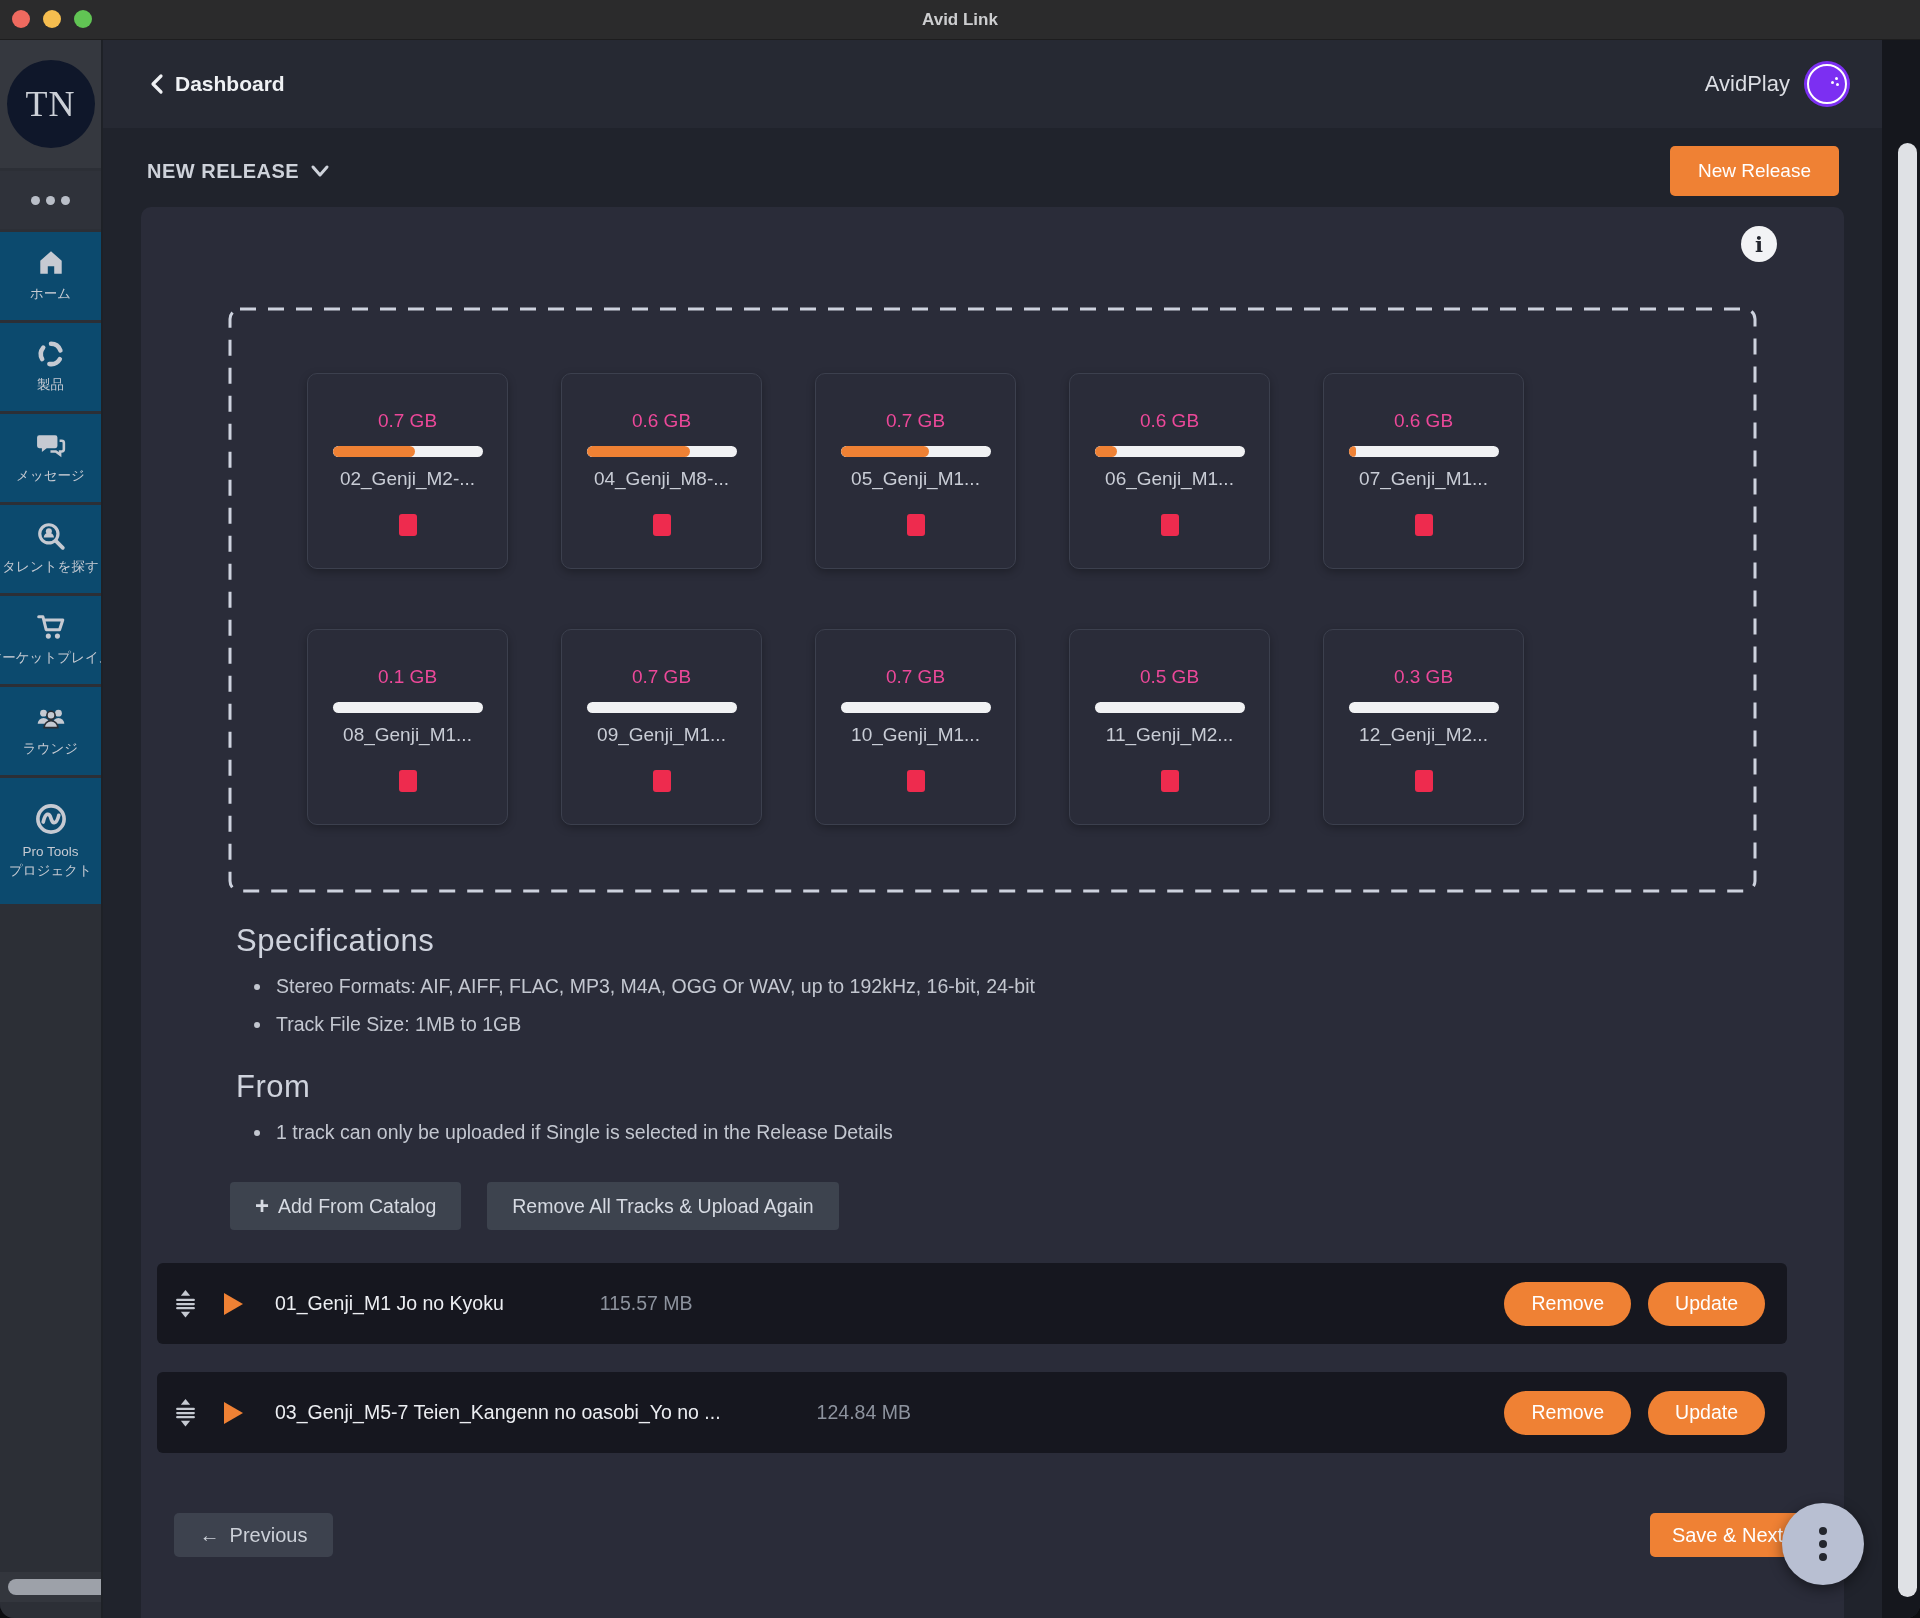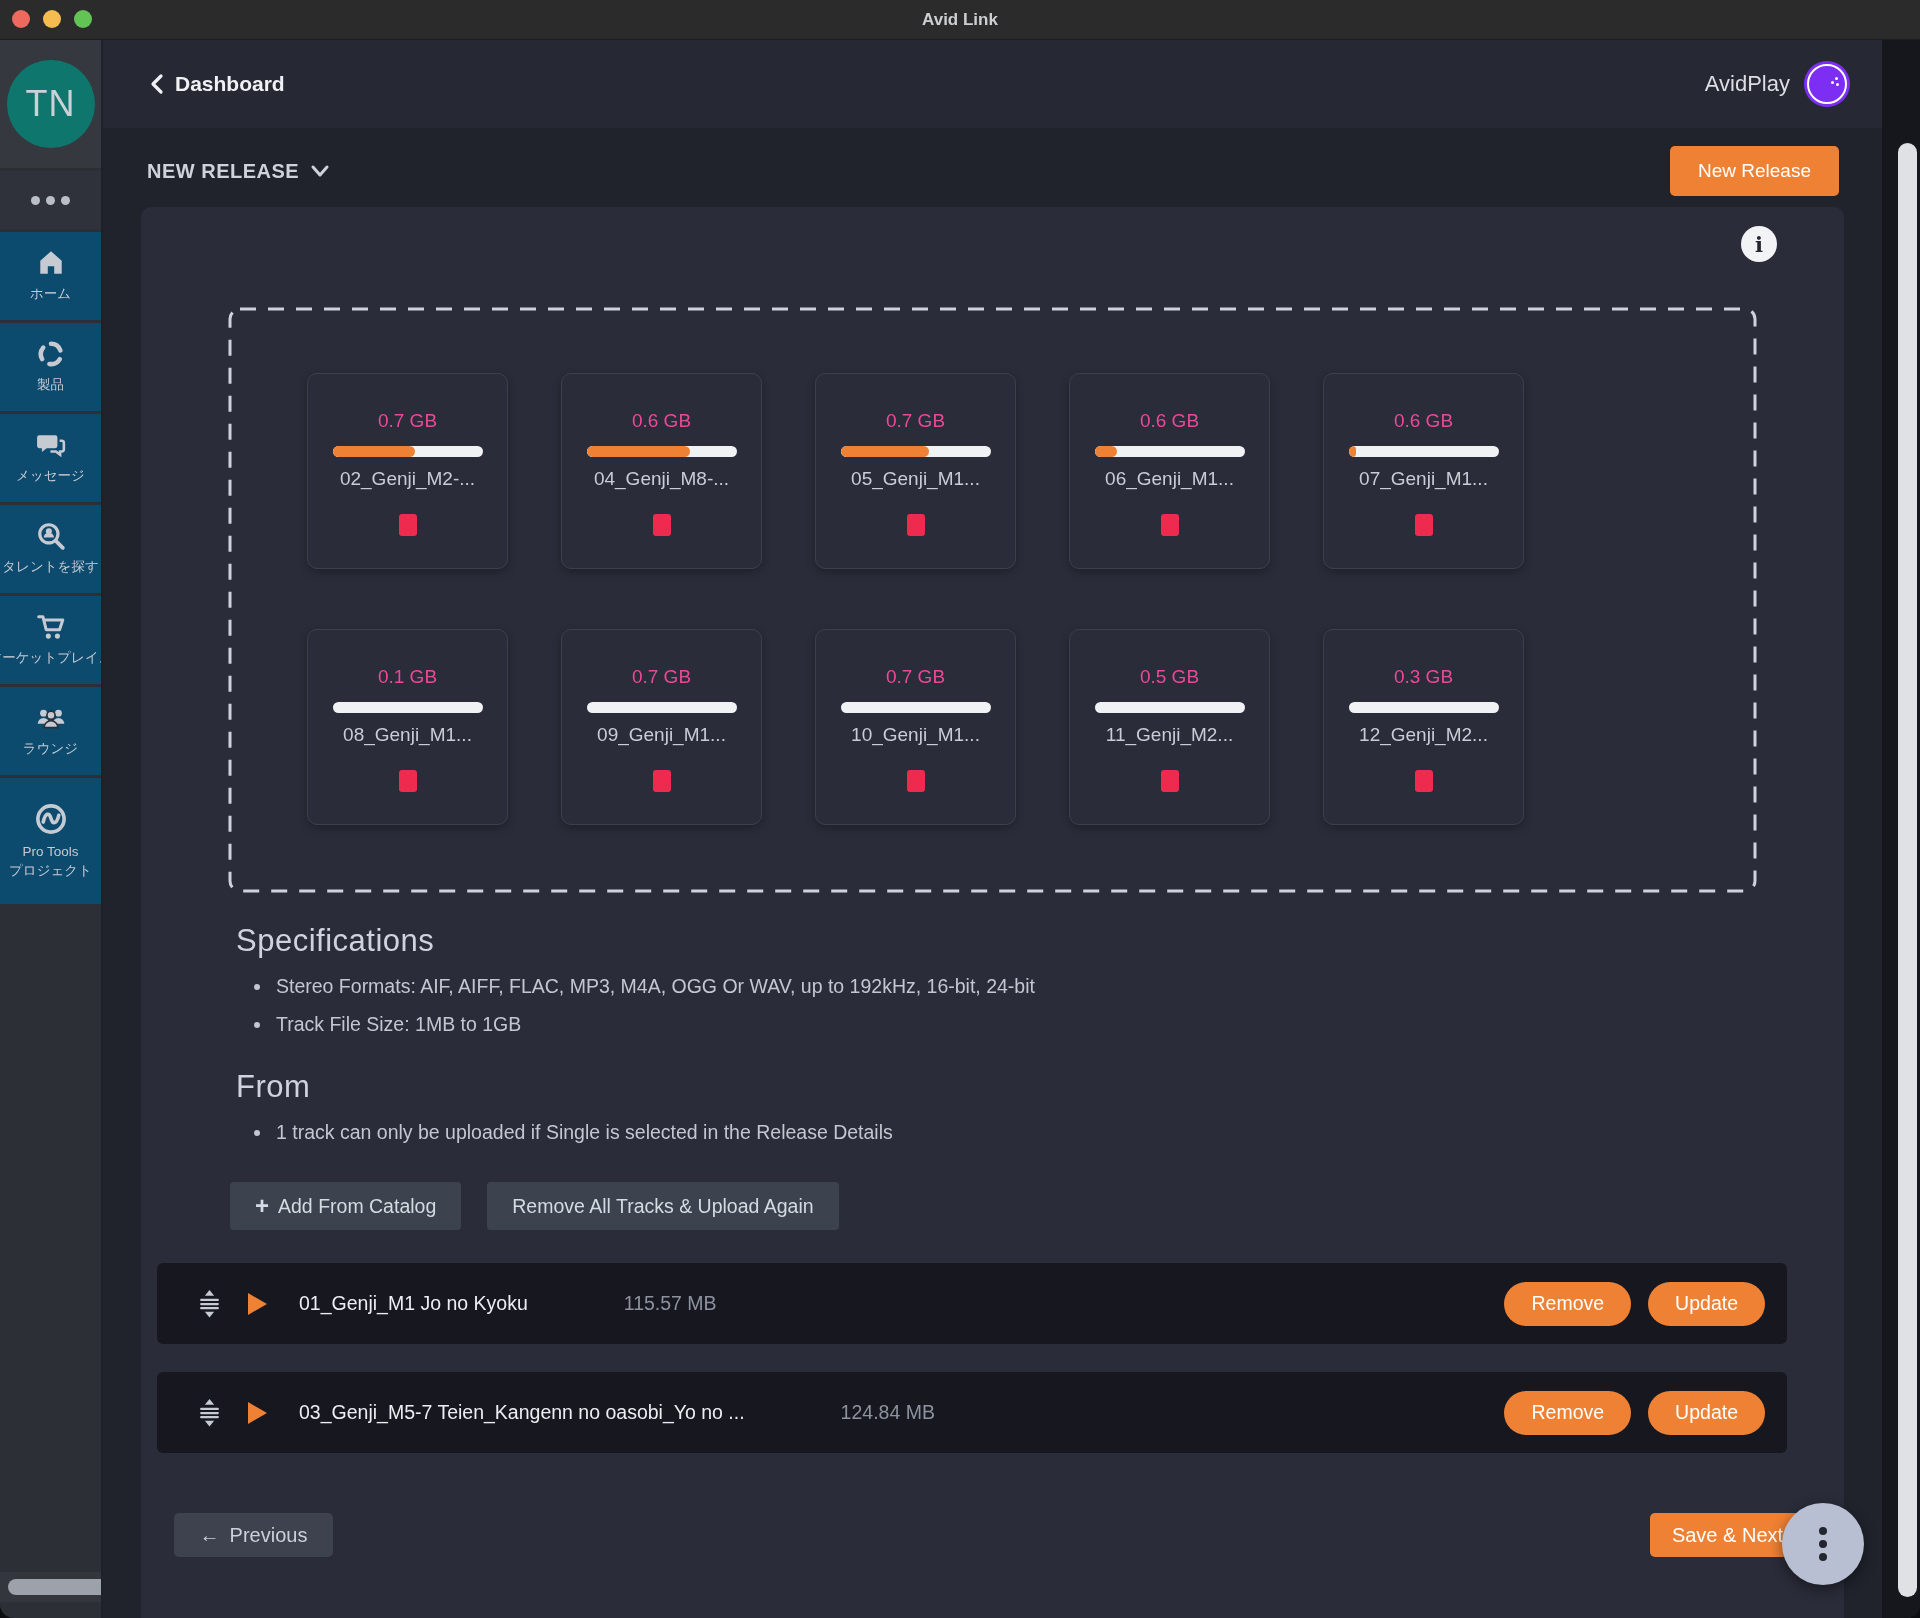--- a/index.html
+++ b/index.html
@@ -12,22 +12,22 @@
   .titlebar .title{color:#cdced0;font-size:17px;font-weight:bold;}
   .lights{position:absolute;left:12px;top:10px;display:flex;gap:13px;}
   .light{width:18px;height:18px;border-radius:50%;}
   .light.red{background:#ee6a5f;}.light.yellow{background:#f5bd4f;}.light.green{background:#61c454;}
 
   
   .sidebar{position:absolute;left:0;top:40px;width:103px;height:1578px;background:#2c2f36;z-index:20;
     border-right:2px solid #1e2127;box-sizing:border-box;overflow:hidden;}
   .side-block{background:#0c4a6e;margin-bottom:3px;display:flex;flex-direction:column;align-items:center;justify-content:center;}
   .avatar-block{height:128px;background:#35383f;}
-  .avatar{width:88px;height:88px;border-radius:50%;background:#0f766e;color:#ccd0d7;font-size:36px;
-    display:flex;align-items:center;justify-content:center;letter-spacing:1px;}
+  .avatar{width:88px;height:88px;border-radius:50%;background:#0f172a;color:#ccd0d7;font-size:36px;
+    display:flex;align-items:center;justify-content:center;letter-spacing:1px;font-family:Liberation Serif, serif;}
   .dots-block{height:58px;background:#2f323a;flex-direction:row;gap:6px;}
   .dots-block i{width:9px;height:9px;border-radius:50%;background:#b9bec7;display:block;}
   .nav-item{height:88px;gap:7px;cursor:pointer;}
   .nav-item.tall{height:126px;}
   .nav-item svg{display:block;}
   .nav-label{font-size:13.5px;color:#c6cad2;white-space:nowrap;line-height:1.35;text-align:center;}
   .side-hscroll{position:absolute;left:0;bottom:16px;width:101px;height:30px;background:#33363d;}
   .side-hscroll .pill{position:absolute;left:8px;top:7px;width:62px;height:16px;border-radius:8px;background:#9da1a9;}
   .icon{fill:#c6cad2;stroke:#c6cad2;}
 
@@ -81,21 +81,21 @@
   .bullets li::before{content:"";position:absolute;left:-22px;top:9px;width:6px;height:6px;border-radius:50%;background:#c3c7d0;}
   .note{position:absolute;left:95px;top:862px;}
 
   .actions{position:absolute;left:89px;top:975px;display:flex;gap:26px;}
   .btn-gray{background:#3d434e;color:#d6dae2;border:none;border-radius:4px;height:48px;padding:0 25px;
     font-family:inherit;font-size:19.5px;cursor:pointer;display:flex;align-items:center;gap:9px;}
   .btn-gray .plus{font-size:24px;font-weight:bold;line-height:1;}
 
   
   .track-row{position:absolute;left:16px;width:1630px;height:81px;background:#16171f;border-radius:6px;
-    display:flex;align-items:center;box-sizing:border-box;padding:0 22px 0 40px;}
+    display:flex;align-items:center;box-sizing:border-box;padding:0 22px 0 16px;}
   .track-row.r0{top:1056px;}
   .track-row.r1{top:1165px;}
   .drag{cursor:grab;display:flex;align-items:center;}
   .play-btn{width:0;height:0;border-left:19px solid var(--accent-orange,#f0873c);border-top:11px solid transparent;
     border-bottom:11px solid transparent;margin-left:26px;cursor:pointer;}
   .track-name{font-size:19.5px;color:#eceef2;margin-left:32px;white-space:nowrap;}
   .track-size{font-size:19.5px;color:#8d939e;margin-left:96px;}
   .track-row .spacer{flex:1;}
   .pill{height:44px;border:none;border-radius:22px;background:var(--accent-orange,#ef8134);color:#fff;
     font-family:inherit;font-size:19.5px;cursor:pointer;padding:0 27px;}

